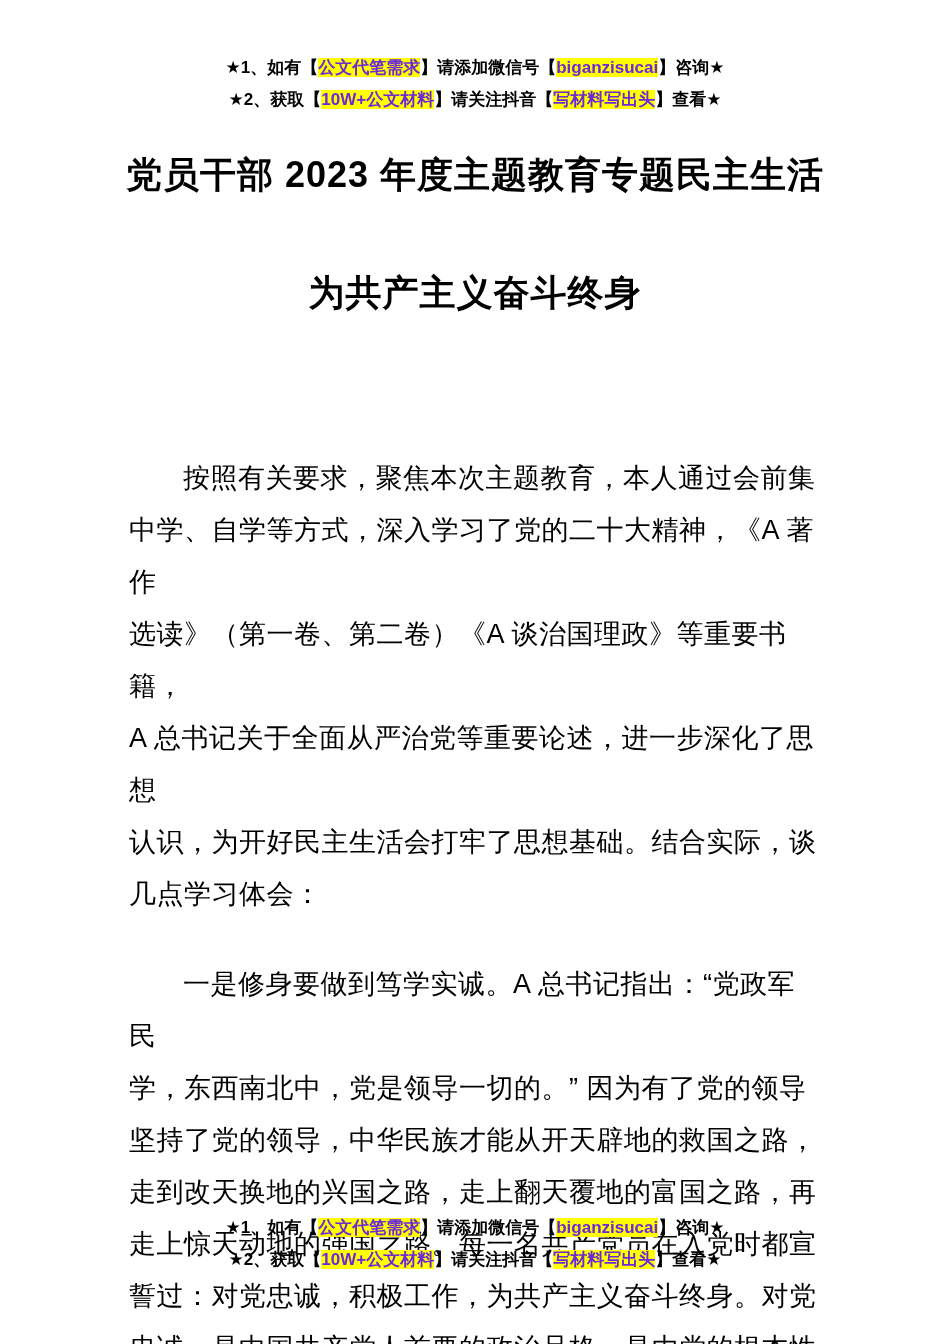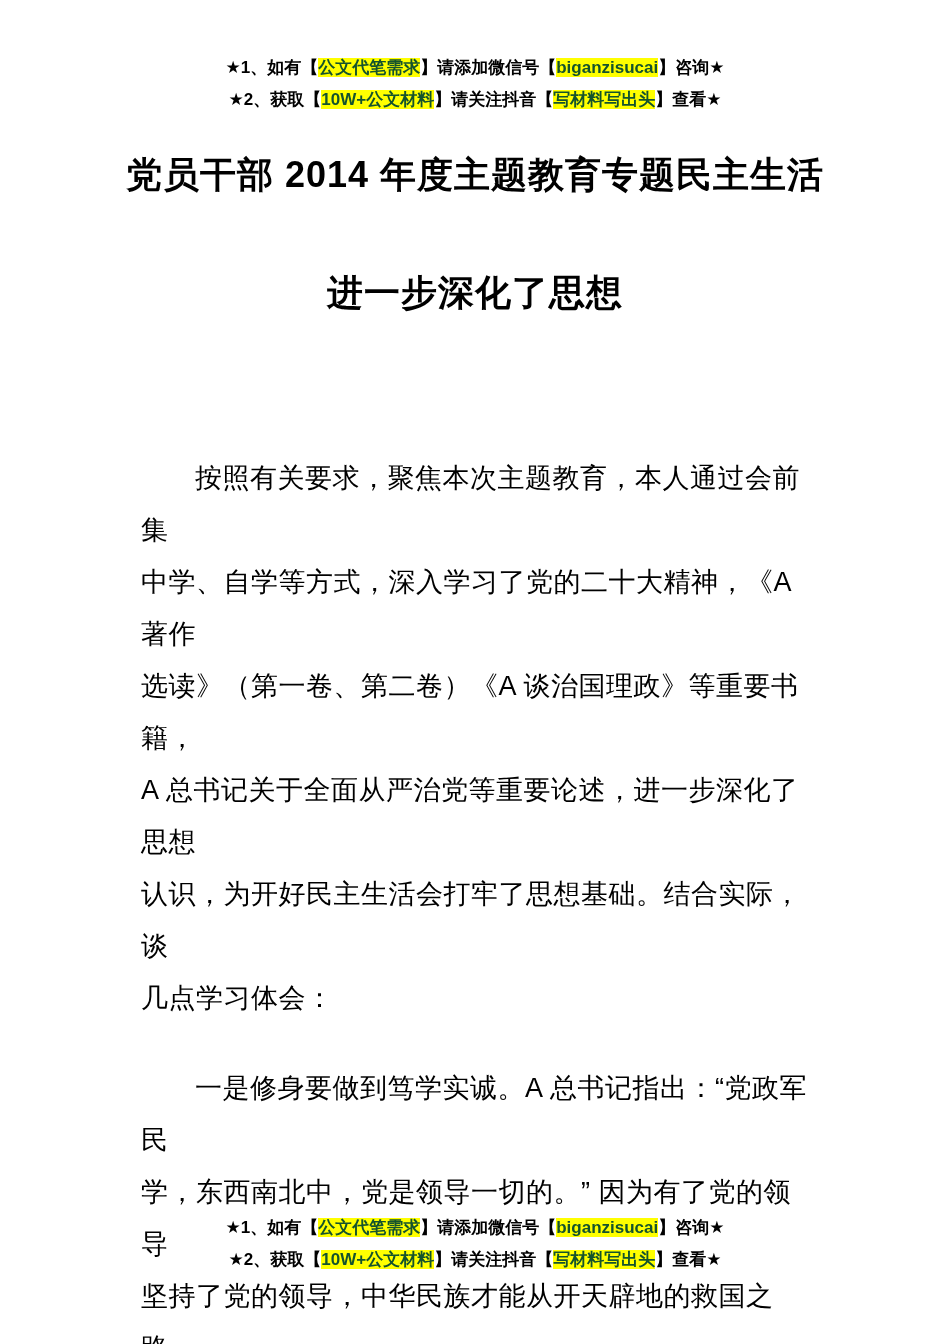--- a/index.html
+++ b/index.html
@@ -22,21 +22,21 @@
     white-space: nowrap;
   }
   .promo-header { padding-top: 52px; }
   .promo-footer {
     position: absolute;
     left: 0; right: 0;
     bottom: 68px;
   }
   .hl {
     background: #ffff00;
-    color: #14532d;
+    color: #6d28d9;
   }
   .ul {
     text-underline-offset: 3px;
   }
   
   .doc-title {
     text-align: center;
     font-size: 36px;
     font-weight: bold;
     line-height: 118px;
@@ -44,43 +44,43 @@
   }
   
   .doc-body {
     width: 700px;
     margin: 100px auto 0 auto;
     font-size: 27px;
     line-height: 52px;
     letter-spacing: 0.5px;
   }
   .para {
-    margin: 16px;
+    margin: 4px;
     white-space: pre-line;
     text-indent: 2em;
   }
   .para + .para { margin-top: 38px; }
 </style>
 </head>
 <body>
 
 <div class="page">
 
   <div class="promo promo-header">
     <div>
       <span>★1、如有【</span><span class="hl">公文代笔需求</span><span>】请</span><span class="ul">添加</span><span>微信号【</span><span class="hl ul">biganzisucai</span><span>】咨询★</span>
     </div>
     <div>
       <span>★2、获取【</span><span class="hl">10W+公文材料</span><span>】请</span><span class="ul">关注</span><span>抖音【</span><span class="hl ul">写材料写出头</span><span>】查看★</span>
     </div>
   </div>
 
   <div class="doc-title">
-    <div>党员干部 2014 年度主题教育专题民主生活</div>
-    <div>进一步深化了思想</div>
+    <div>党员干部 2023 年度主题教育专题民主生活</div>
+    <div>为共产主义奋斗终身</div>
   </div>
 
   <div class="doc-body">
     <p class="para">按照有关要求，聚焦本次主题教育，本人通过会前集
 中学、自学等方式，深入学习了党的二十大精神，《A 著作
 选读》（第一卷、第二卷）《A 谈治国理政》等重要书籍，
 A 总书记关于全面从严治党等重要论述，进一步深化了思想
 认识，为开好民主生活会打牢了思想基础。结合实际，谈
 几点学习体会：</p>
     <p class="para">一是修身要做到笃学实诚。A 总书记指出：“党政军民

